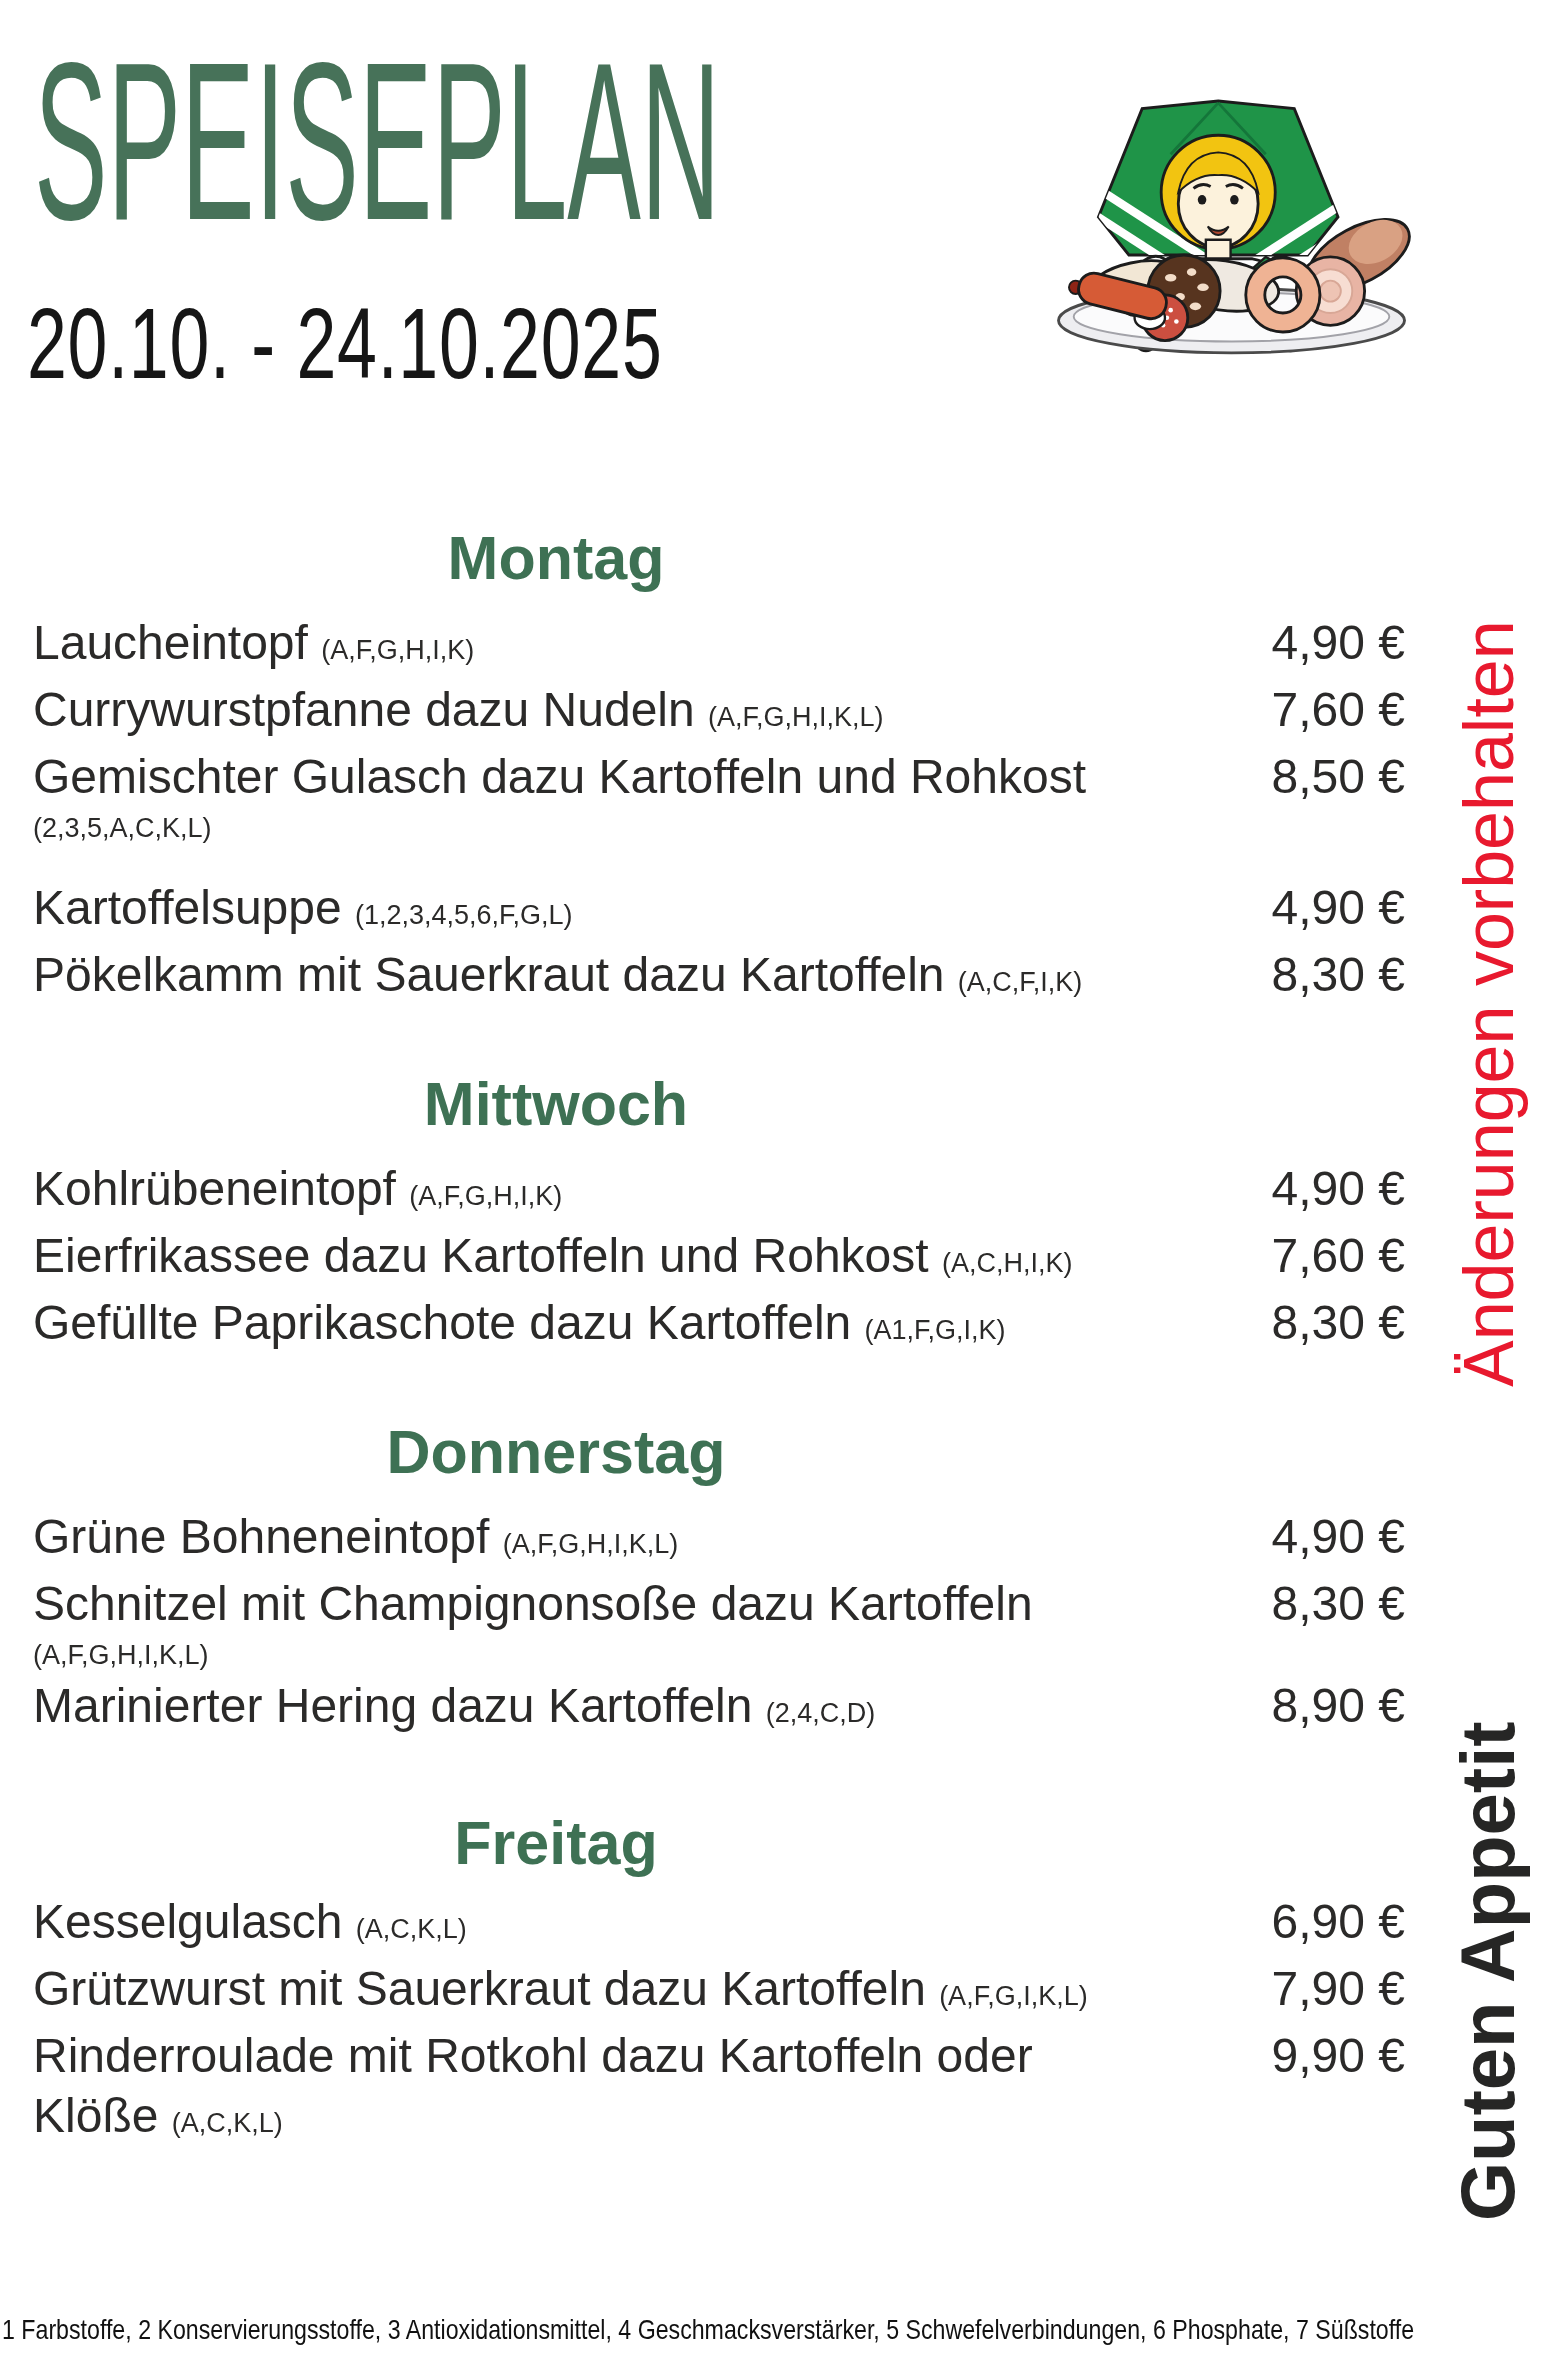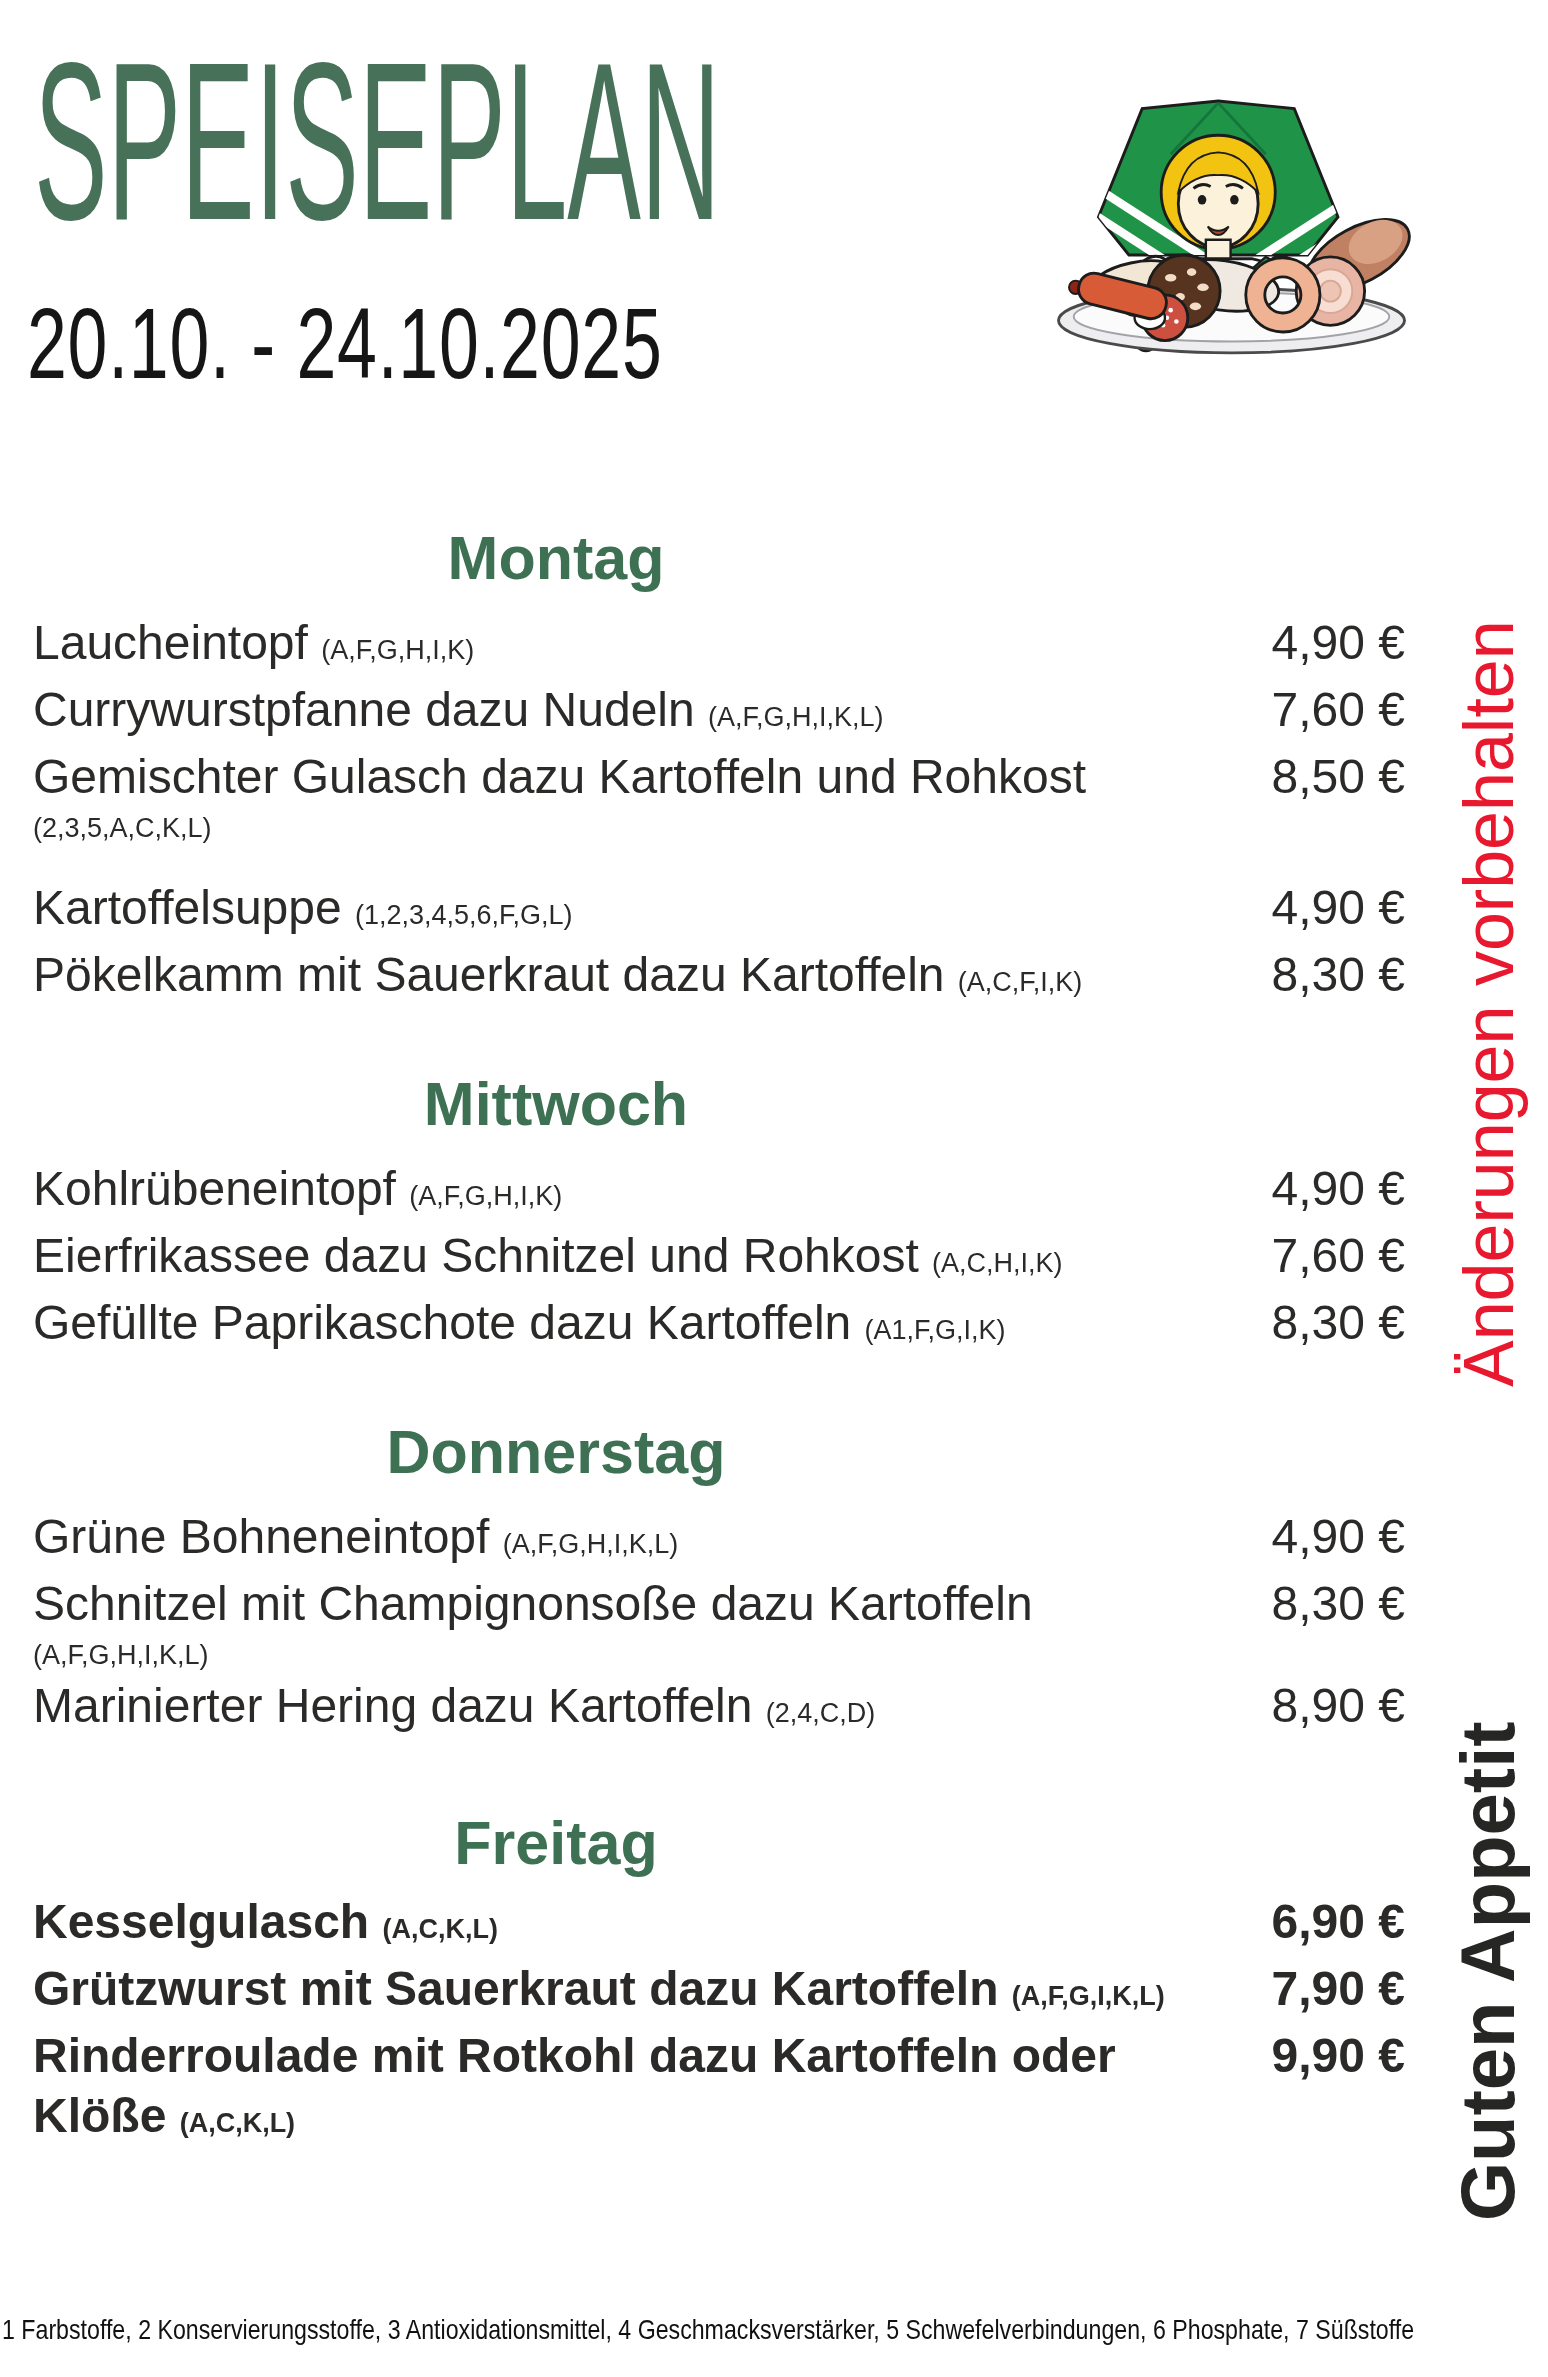--- a/index.html
+++ b/index.html
@@ -26,21 +26,21 @@
     display:flex;justify-content:space-between;align-items:baseline;
     font-size:48px;line-height:60px;white-space:nowrap;
   }
   .allerg{font-size:27px;margin-left:13.3px;}
   .price{font-size:48px;}
   .allerg-line{font-size:27px;line-height:42px;}
   .sec-dienstag{margin-top:28.5px;}
   .sec-mittwoch{margin-top:59px;}
   .sec-donnerstag{margin-top:59px;}
   .sec-freitag{margin-top:67px;}
-  .sec-freitag .items{margin-top:15px;font-weight:bold;}
+  .sec-freitag .items{margin-top:15px;}
   
   .v-note{
     position:absolute;left:1449px;top:1387px;transform:rotate(-90deg);
     transform-origin:0 0;font-size:70px;line-height:80px;color:#e8192e;
     white-space:nowrap;
   }
   .v-greet{
     position:absolute;left:1438px;top:2221px;transform:rotate(-90deg);
     transform-origin:0 0;font-size:76px;line-height:99px;font-weight:700;
     color:#262625;white-space:nowrap;
@@ -196,21 +196,21 @@
   </section>
 
   <section class="sec-mittwoch">
     <h2 class="day-heading">Mittwoch</h2>
     <div class="items">
       <div class="item">
         <span><span>Kohlrübeneintopf</span><span class="allerg">(A,F,G,H,I,K)</span></span>
         <span class="price">4,90 €</span>
       </div>
       <div class="item">
-        <span><span>Eierfrikassee dazu Schnitzel und Rohkost</span><span class="allerg">(A,C,H,I,K)</span></span>
+        <span><span>Eierfrikassee dazu Kartoffeln und Rohkost</span><span class="allerg">(A,C,H,I,K)</span></span>
         <span class="price">7,60 €</span>
       </div>
       <div class="item">
         <span><span>Gefüllte Paprikaschote dazu Kartoffeln</span><span class="allerg">(A1,F,G,I,K)</span></span>
         <span class="price">8,30 €</span>
       </div>
     </div>
   </section>
 
   <section class="sec-donnerstag">

